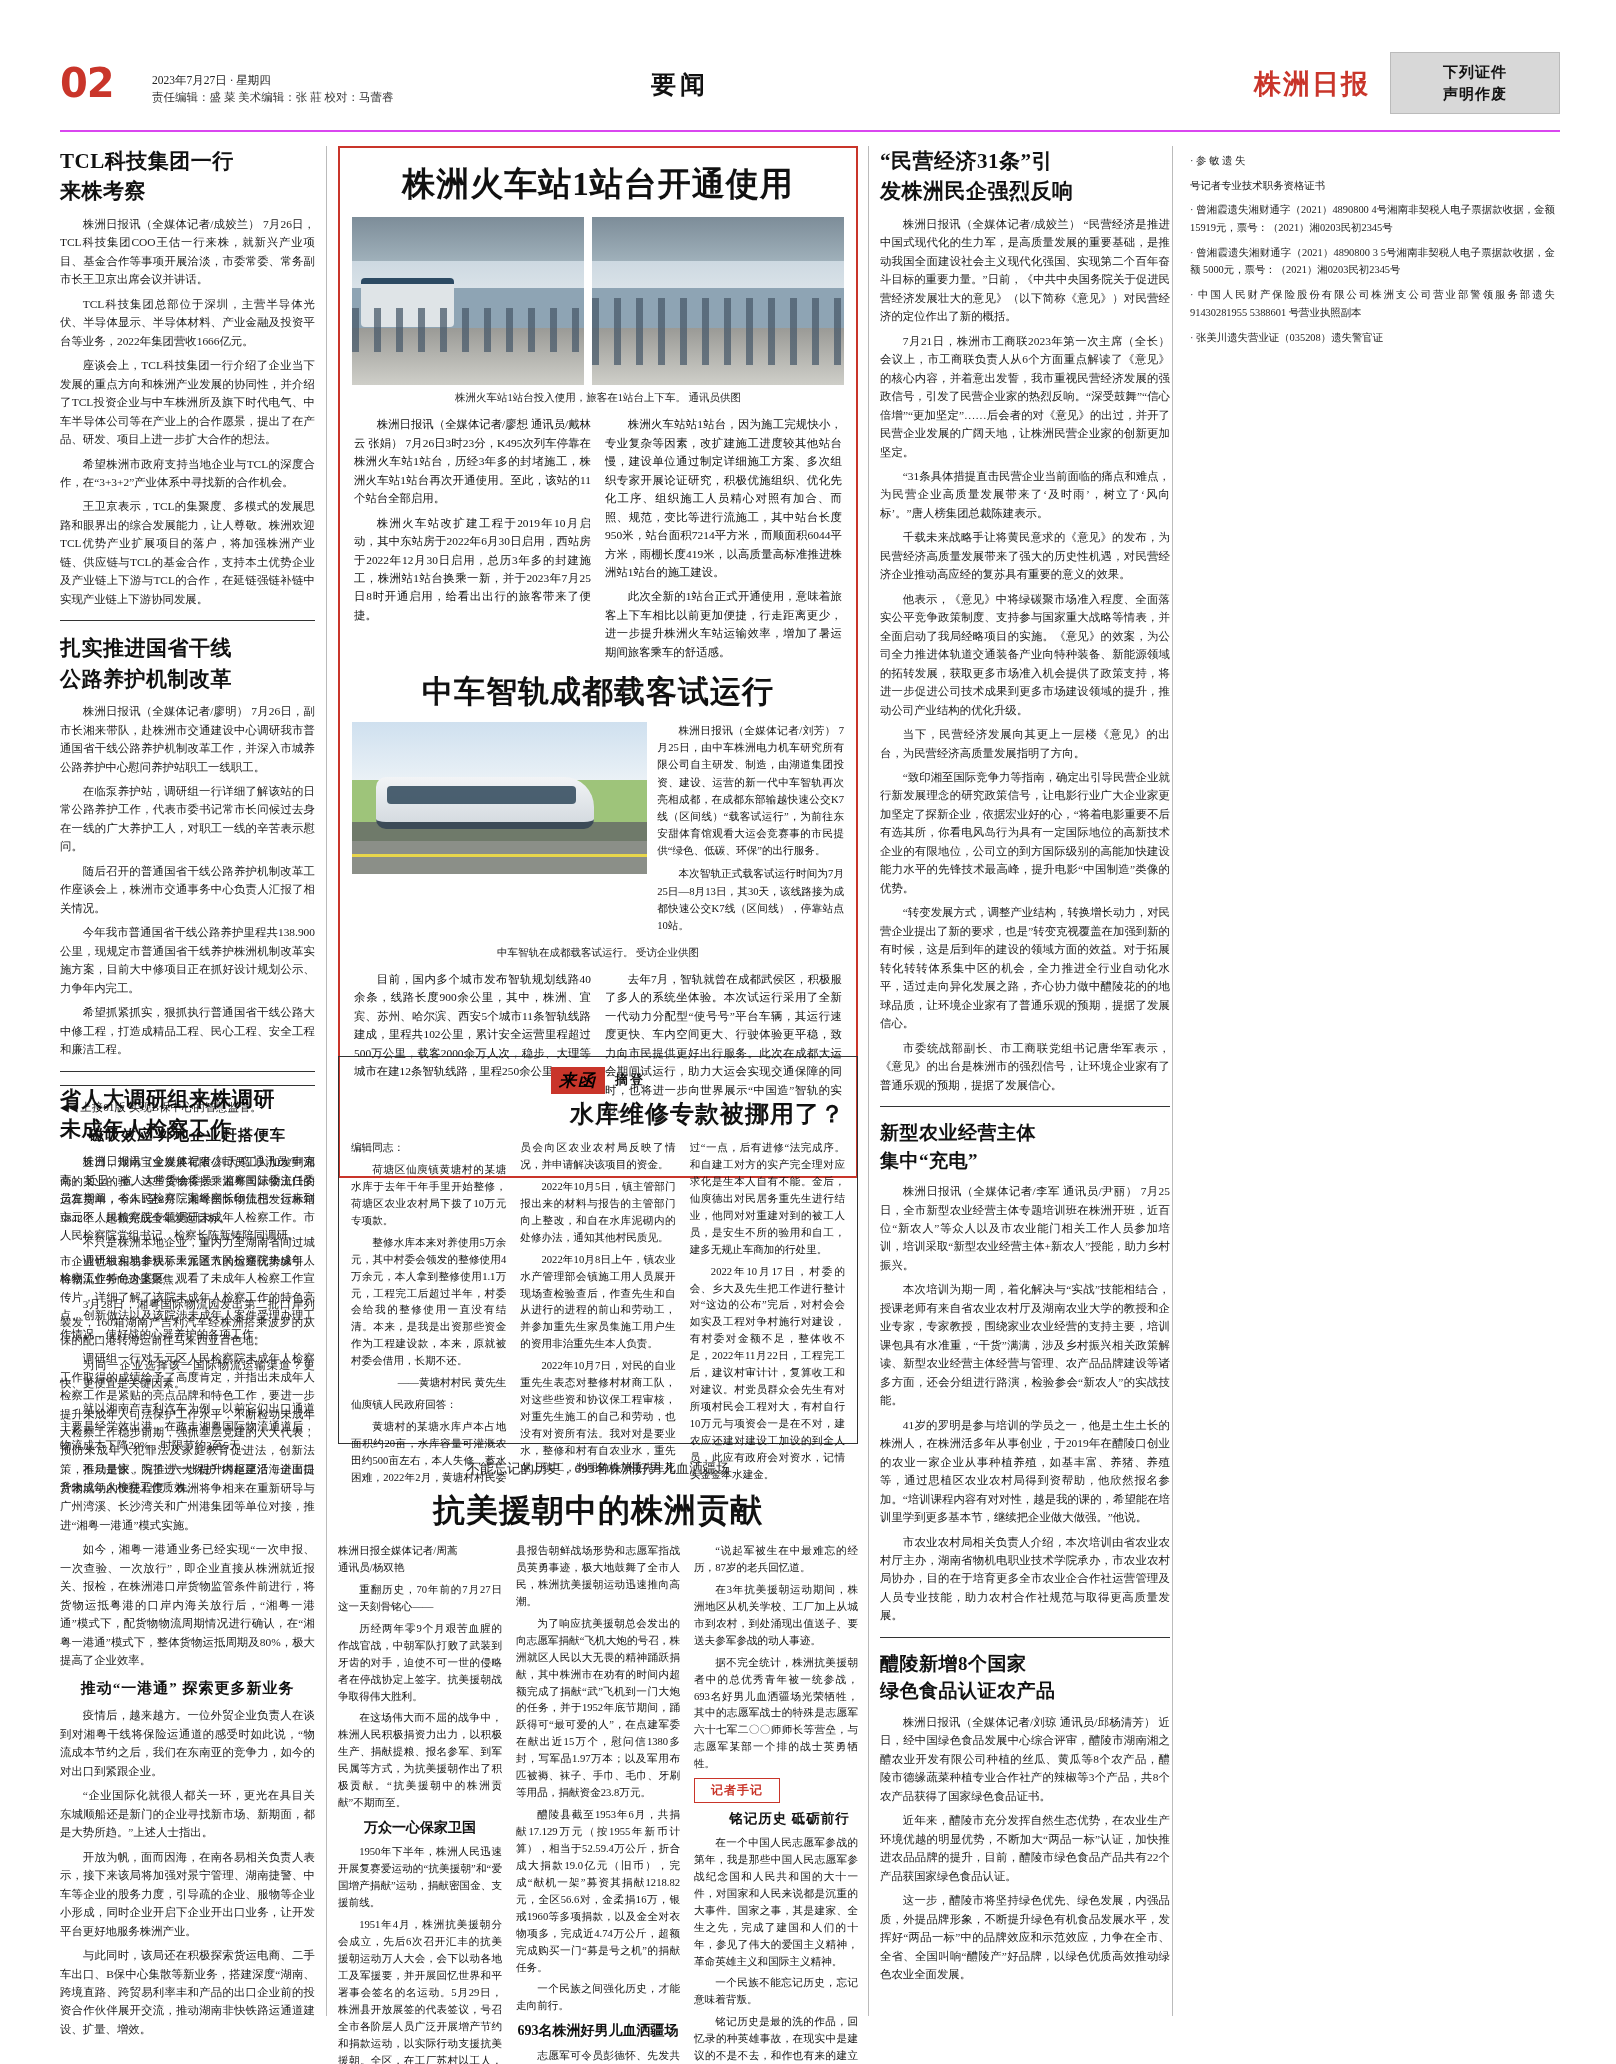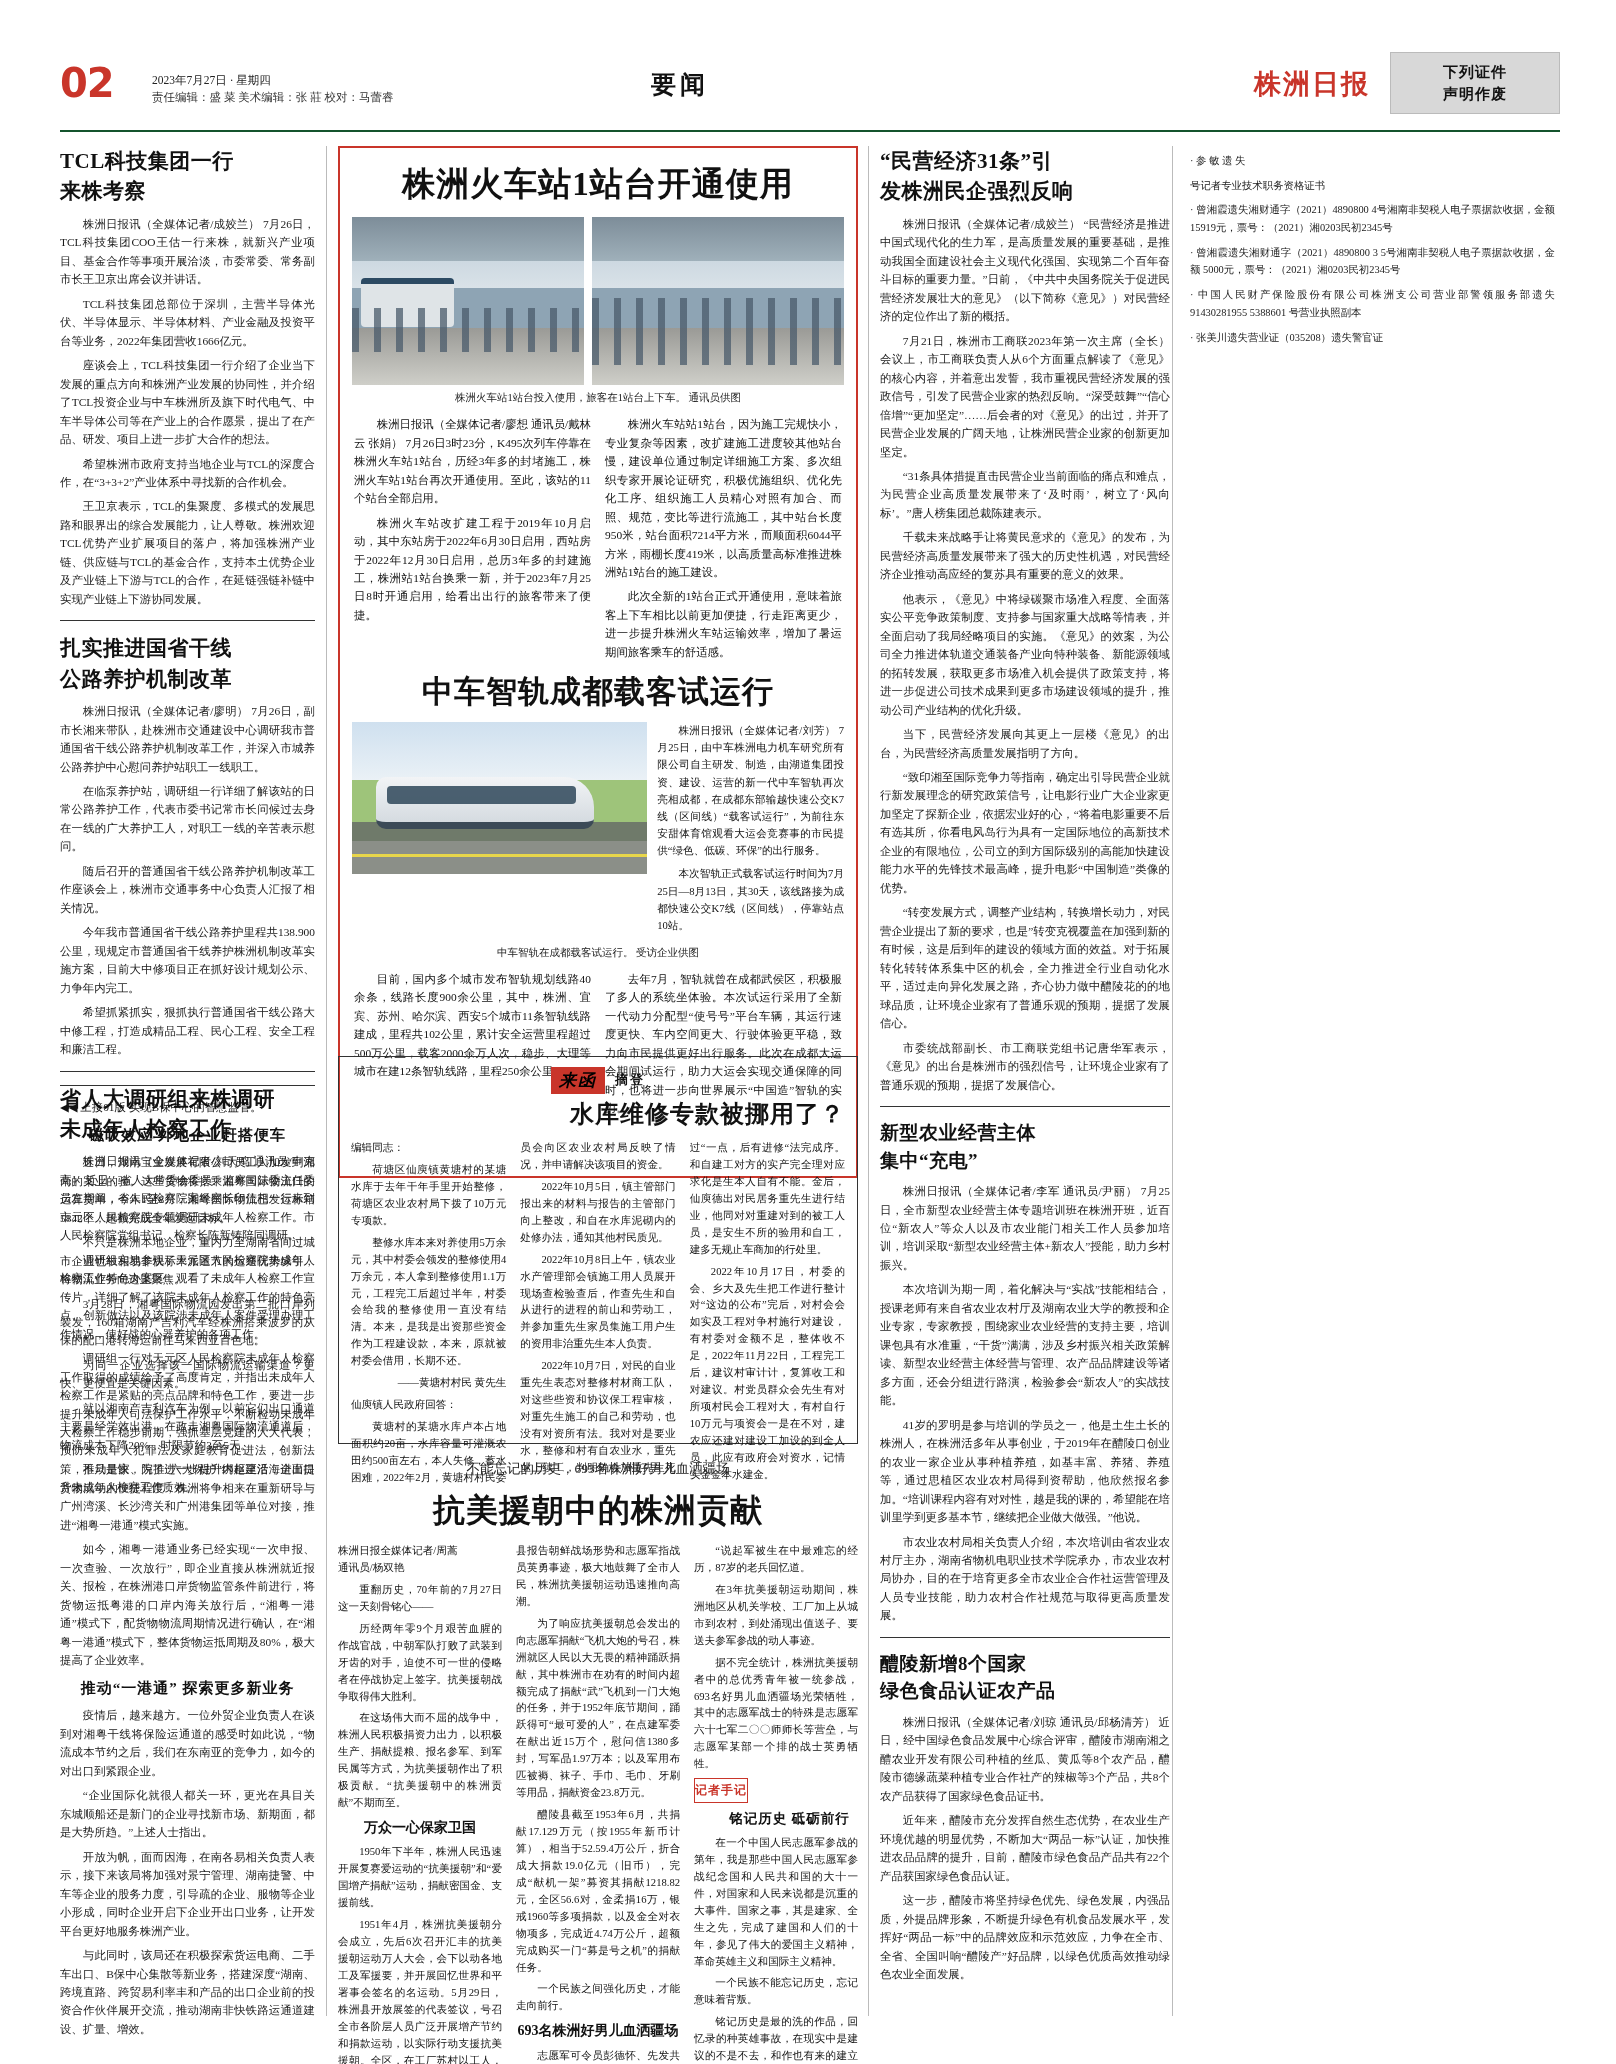--- a/index.html
+++ b/index.html
@@ -8,21 +8,21 @@
     background:#ffffff;
     font-family:"Liberation Serif","DejaVu Serif",serif;
     color:#111;
     position:relative;
     overflow:hidden;
   }
   .page{position:absolute;inset:0;padding:0;}
   
   .masthead{
     position:absolute;left:60px;top:78px;width:1500px;height:52px;
-    border-bottom:2px solid #14532d;
+    border-bottom:2px solid #d946ef;
   }
   .pagenum{
     position:absolute;left:0;top:-18px;
     font-family:"DejaVu Sans",sans-serif;
     font-size:40px;color:#c9352a;font-weight:bold;letter-spacing:-1px;
   }
   .mast-meta{
     position:absolute;left:92px;top:-6px;
     font-size:11.5px;color:#222;line-height:1.5;
   }
@@ -121,21 +121,21 @@
   .sign{text-align:right;text-indent:0!important;}
   
   .feature{position:absolute;left:338px;top:1460px;width:520px;}
   .feat-kicker{font-size:13.5px;text-align:center;margin-bottom:11px;color:#222;}
   .feat-title{font-size:32px;font-weight:bold;text-align:center;letter-spacing:1px;margin:2px 0 10px;}
   .feat-cols{column-count:3;column-gap:14px;font-size:10.6px;line-height:1.6;text-align:justify;}
   .feat-cols p{margin:0 0 5px;text-indent:2em;}
   .feat-sub{font-size:14px;font-weight:bold;text-align:center;margin:8px 0 6px;break-inside:avoid;text-indent:0!important;}
   .badge{
     display:inline-block;border:1px solid #c9352a;color:#c9352a;
-    font-size:12px;font-weight:bold;padding:2px 0;letter-spacing:1px;
+    font-size:12px;font-weight:bold;padding:2px 16px;letter-spacing:1px;
   }
   .badge-row{text-align:left;margin:6px 0 2px;break-inside:avoid;}
   .mini-head{font-size:13.5px;font-weight:bold;text-align:center;margin:6px 0;letter-spacing:1px;break-inside:avoid;}
   .notice{position:absolute;left:1185px;top:150px;width:375px;font-size:10.4px;line-height:1.7;color:#222;}
   .notice p{margin:0 0 7px;text-indent:0;text-align:justify;}
   .right-wide{position:absolute;left:880px;top:146px;width:290px;}
 </style>
 </head>
 <body>
 

